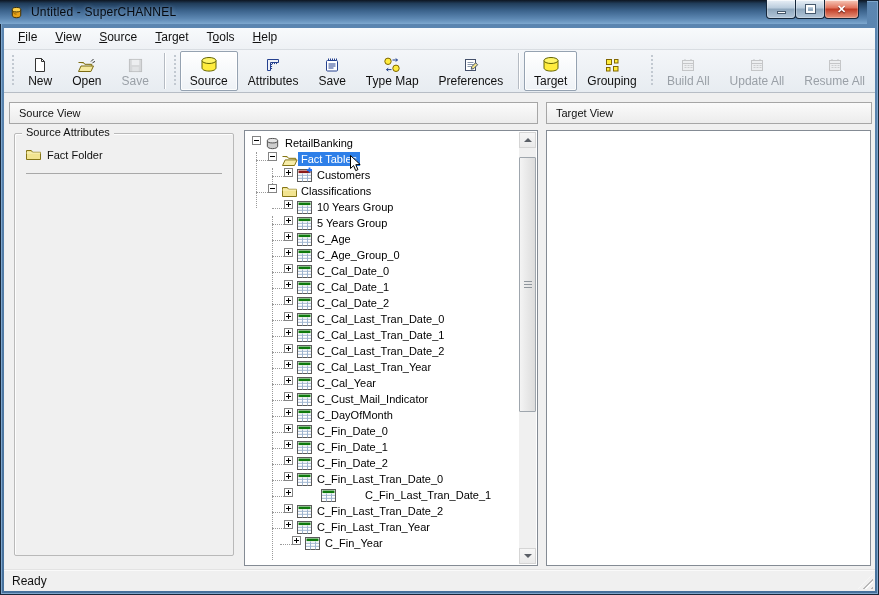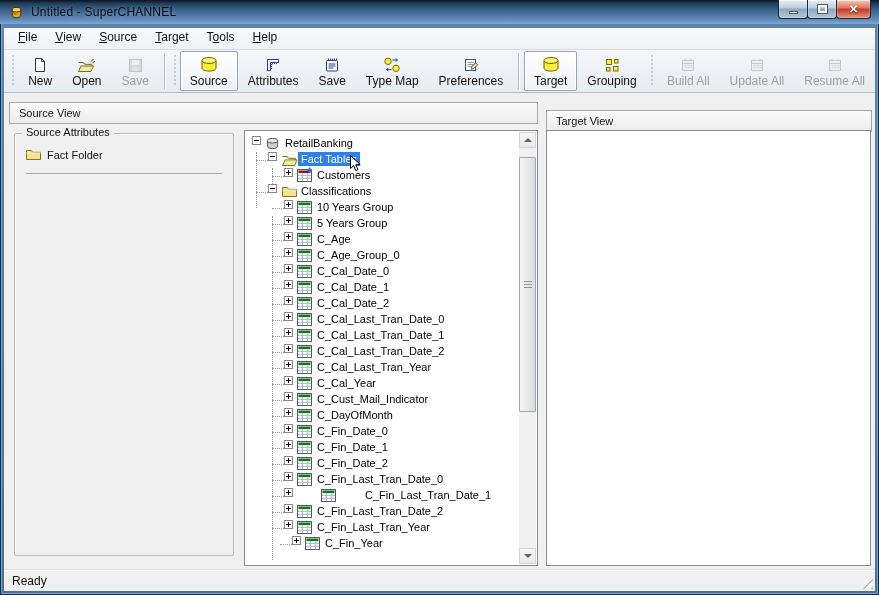--- a/index.html
+++ b/index.html
@@ -5,21 +5,21 @@
   * { margin:0; padding:0; box-sizing:border-box; }
   html,body { background:#555; font-family:"Liberation Sans", sans-serif; }
   .window{
     position:relative; width:879px; height:595px;
     background:linear-gradient(180deg,#5c86b1,#47719c);
     box-shadow:inset 0 0 0 1px #17273a, inset 0 0 0 2px #7ea6cc;
     overflow:hidden;
   }
   
   .titlebar{
-    position:absolute; top:0; left:0; right:0; height:24px;
+    position:absolute; top:0; left:0; right:12px; height:24px;
     background:linear-gradient(180deg,#0d1520 0%,#203c59 14%,#3c648d 45%,#5d88b3 78%,#7ea8cf 100%);
     display:flex; align-items:center; padding-left:9px;
   }
   .title-text{ font-size:12px; color:#060a10; margin-left:7px; letter-spacing:.2px;
     text-shadow:0 0 4px rgba(180,210,240,.55); }
   .win-controls{ position:absolute; top:0; right:8px; display:flex; }
   .wc{ height:19px; border:1px solid #14263a; border-top:none; margin-left:-1px;
     display:flex; align-items:center; justify-content:center;
     border-radius:0 0 4px 4px; box-shadow:inset 0 1px 0 rgba(255,255,255,.5), inset 0 0 0 1px rgba(255,255,255,.25); }
   .wc-min,.wc-max{ width:30px; background:linear-gradient(180deg,#e9f0f7 0%,#b9cbdc 45%,#8ea6bc 50%,#b2c6d9 100%); }
@@ -48,21 +48,21 @@
   .tbtn.selected{ border-color:#95a2b1; background:linear-gradient(180deg,#ffffff,#eef2f6);
     box-shadow:inset 0 0 0 1px rgba(255,255,255,.8); }
   .tbtn.disabled .tlabel{ color:#9aa0a7; }
   .tbtn.disabled svg{ opacity:.5; filter:grayscale(1); }
   
   .main{ flex:1; position:relative; background:#f0f0f0; }
   .panel-header{ position:absolute; height:22px; border:1px solid #a6a6a6;
     background:linear-gradient(180deg,#fbfbfb,#ececec);
     font-size:11px; color:#111; line-height:20px; padding-left:9px; }
   .sv-header{ left:5px; top:9px; width:529px; }
-  .tv-header{ left:542px; top:9px; right:3px;margin-top:8px; }
+  .tv-header{ left:542px; top:9px; right:3px; }
   
   .group-box{ position:absolute; left:10px; top:40px; width:220px; bottom:13px;
     border:1px solid #b9b9b9; box-shadow:inset 1px 1px 0 #fdfdfd; border-radius:2px; }
   .group-label{ position:absolute; top:-8px; left:7px; background:#f0f0f0;
     font-size:11px; color:#111; padding:0 4px; }
   .fact-folder-row{ display:flex; align-items:center; gap:6px; margin:14px 0 0 10px; }
   .fact-folder-row .ff-label{ font-size:11px; color:#111; }
   .gb-separator{ border:none; border-top:1px solid #a8a8a8; margin:12px 11px 0 11px; }
   
   .tree-box{ position:absolute; left:240px; top:37px; width:294px; bottom:3px;

